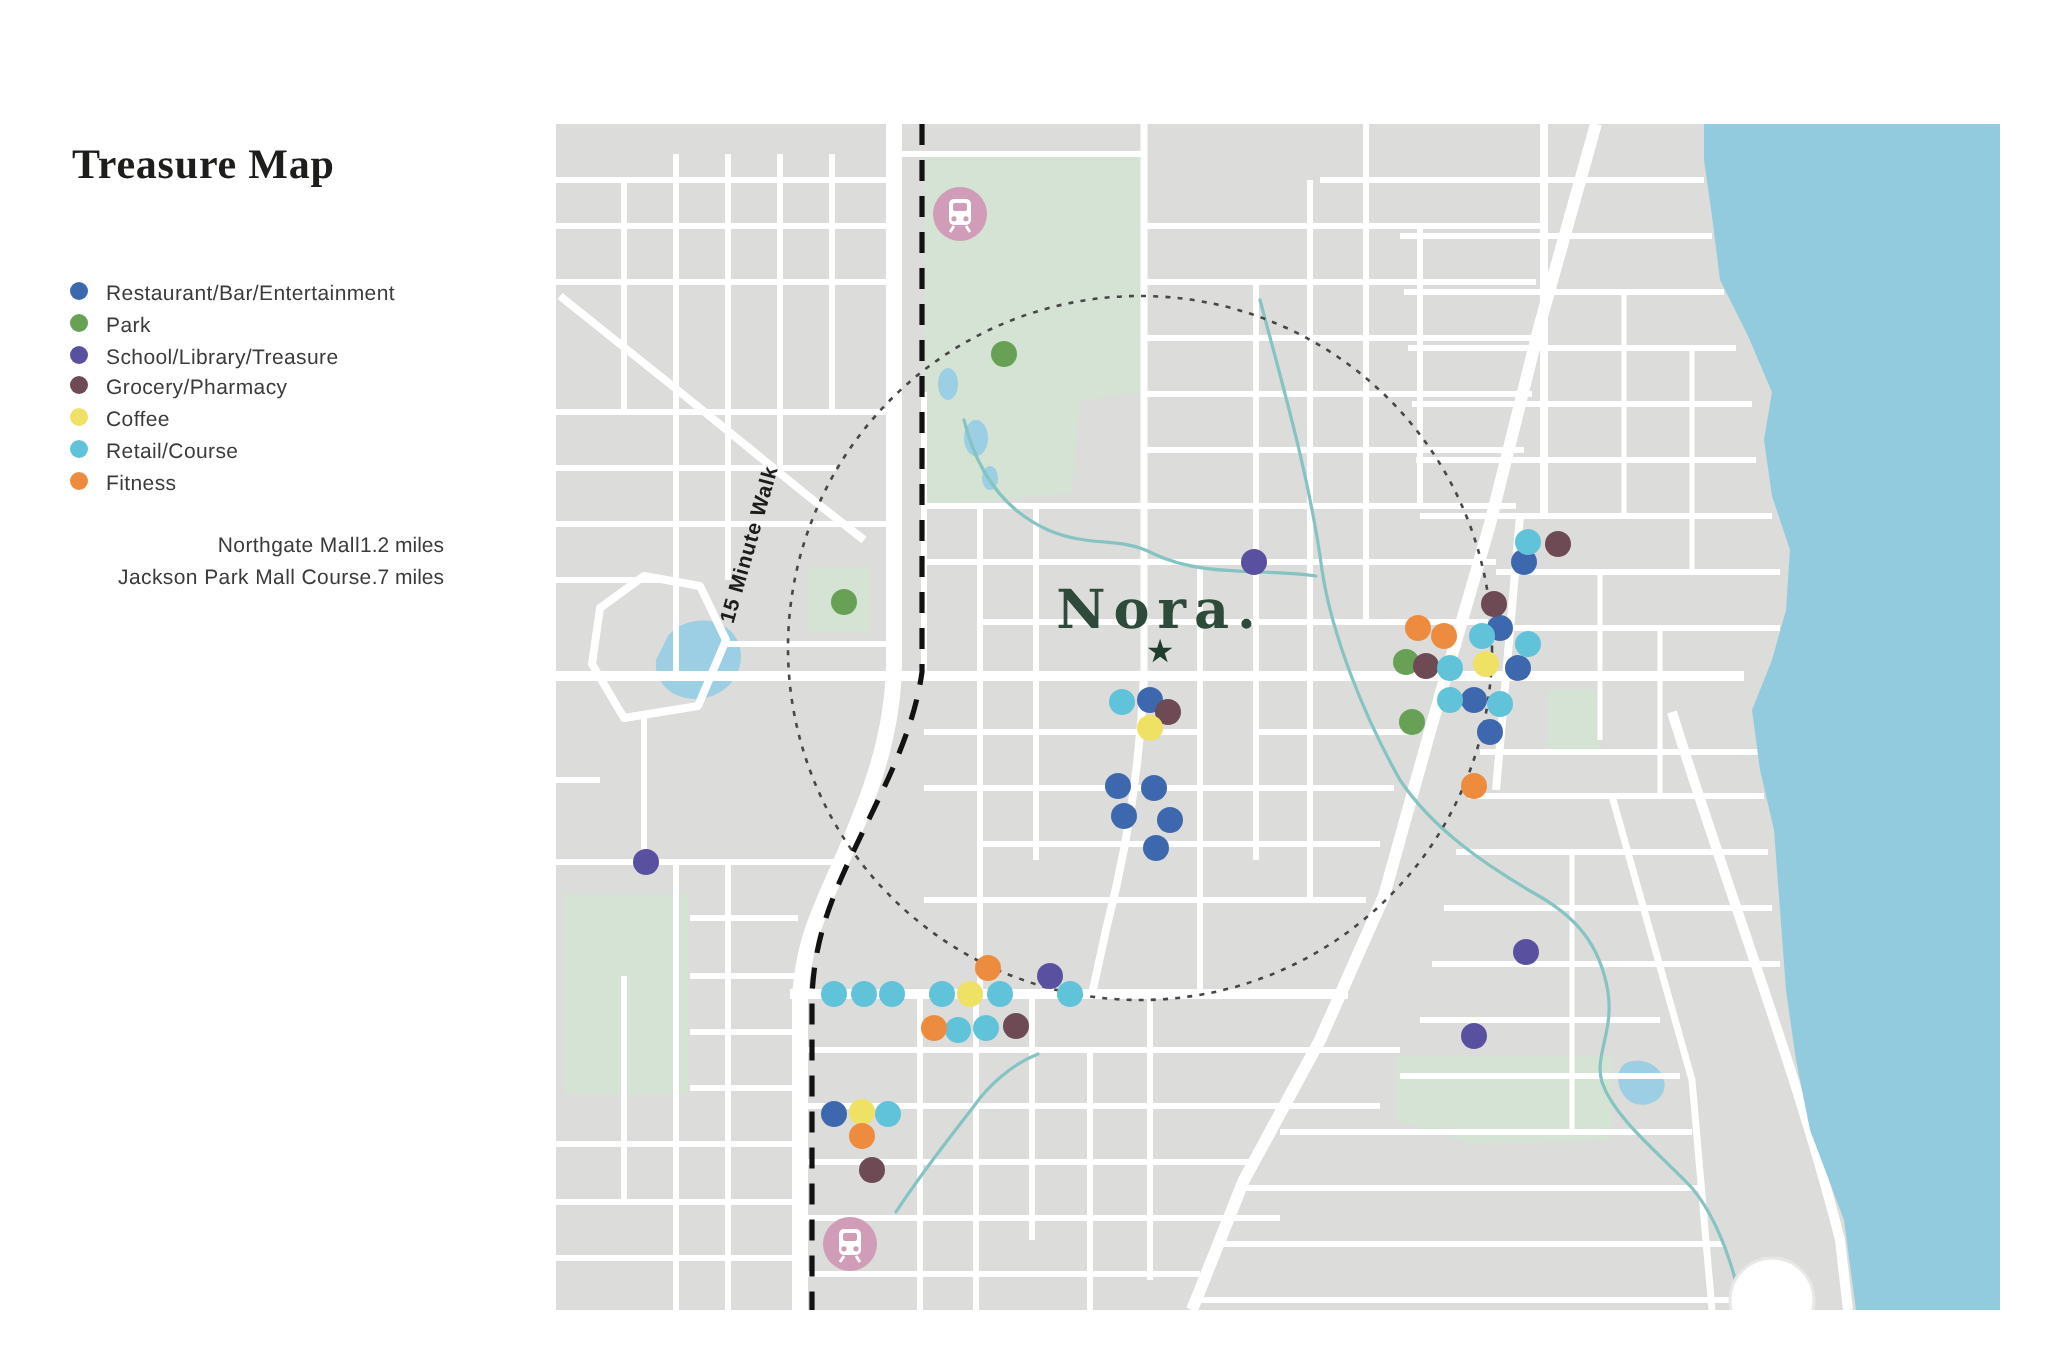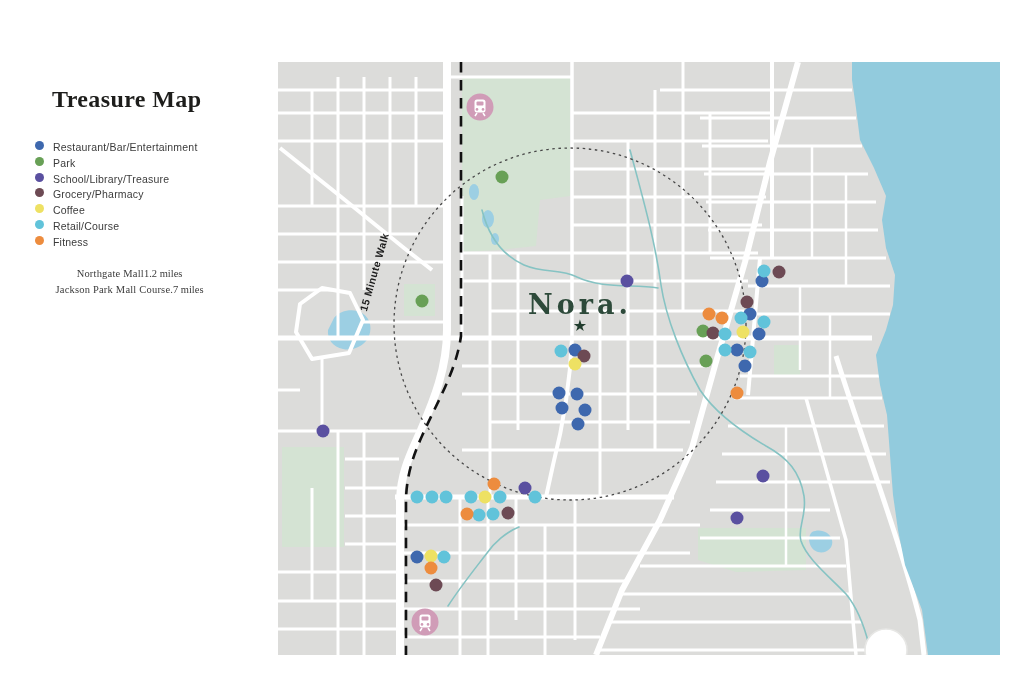--- a/index.html
+++ b/index.html
@@ -1,28 +1,28 @@
 <!DOCTYPE html>
 <html><head>
 <meta charset="utf-8">
 <style>
   html,body{margin:0;padding:0;background:#ffffff;width:1024px;height:683px;overflow:hidden;
             font-family:"Liberation Sans",sans-serif;}
   #stage{position:relative;width:1024px;height:683px;background:#fff;}
 
   
-  #page-title{position:absolute;left:36px;top:70px;margin:16px;
-              font-family:"Liberation Serif",serif;font-weight:600;font-size:24px;
+  #page-title{position:absolute;left:36px;top:70px;margin:0;
+              font-family:"Liberation Serif",serif;font-weight:600;font-size:21px;
               letter-spacing:.4px;color:#1d1d1b;}
   #legend{position:absolute;left:35px;top:141px;}
   .legend-row{display:flex;align-items:flex-start;height:15.8px;}
   .legend-dot{width:9px;height:9px;border-radius:50%;flex:0 0 9px;}
   .legend-label{margin-left:9px;font-size:10.5px;color:#3b3b3b;letter-spacing:.2px;}
   #distances{position:absolute;left:37px;top:265px;width:185px;}
-  .dist-row{display:flex;justify-content:center;align-items:center;height:16px;font-family:Liberation Serif, serif;}
+  .dist-row{display:flex;justify-content:flex-end;align-items:center;height:16px;}
   .dist-name{font-size:10.5px;color:#3b3b3b;letter-spacing:.2px;}
   .dist-value{font-size:10.5px;color:#3b3b3b;}
 
   
   #map-svg{position:absolute;left:0;top:0;}
   .street{stroke:#ffffff;fill:none;stroke-linecap:butt;stroke-linejoin:round;}
   .stream{stroke:#86c3c3;fill:none;stroke-width:1.6;stroke-linecap:round;}
   #walk-circle{fill:none;stroke:#474747;stroke-width:1.3;stroke-dasharray:2.5 3.6;}
   #rail-line{fill:none;stroke:#121212;stroke-width:2.6;stroke-dasharray:10.5 7.5;}
   #walk-label-text{font-family:"Liberation Sans",sans-serif;font-size:10.5px;font-weight:700;

